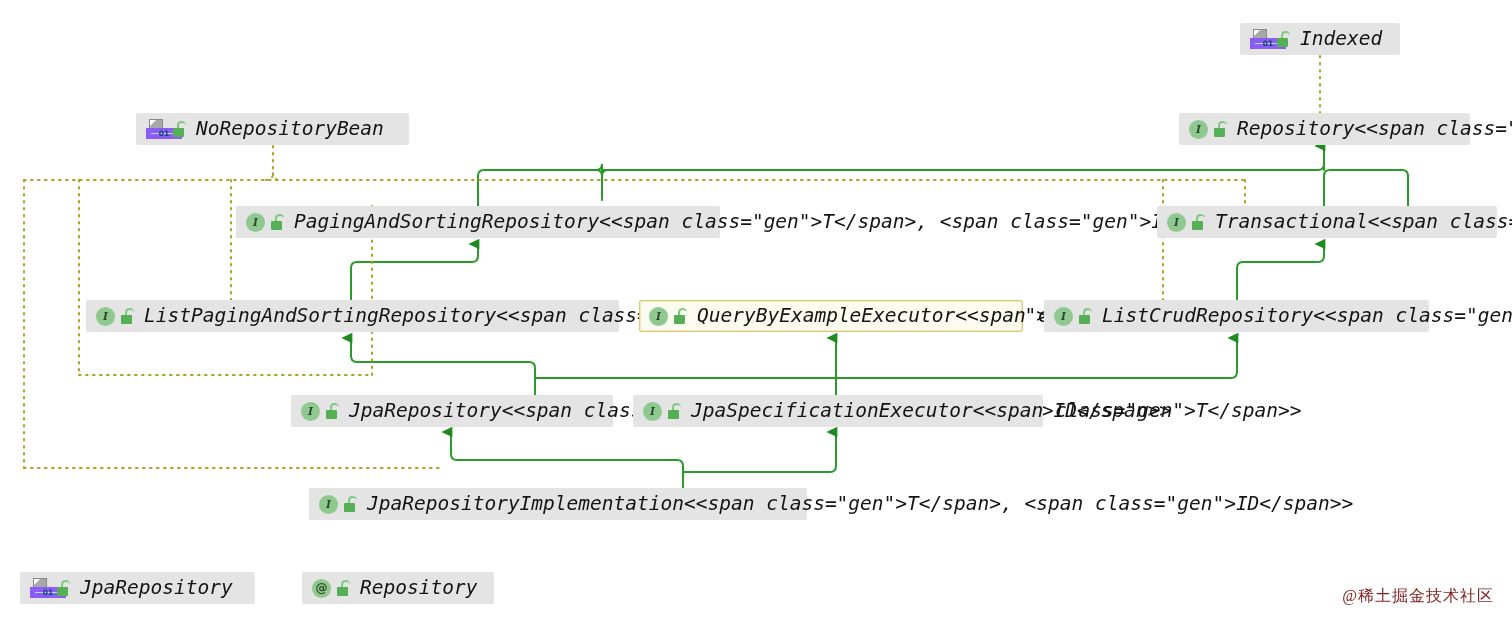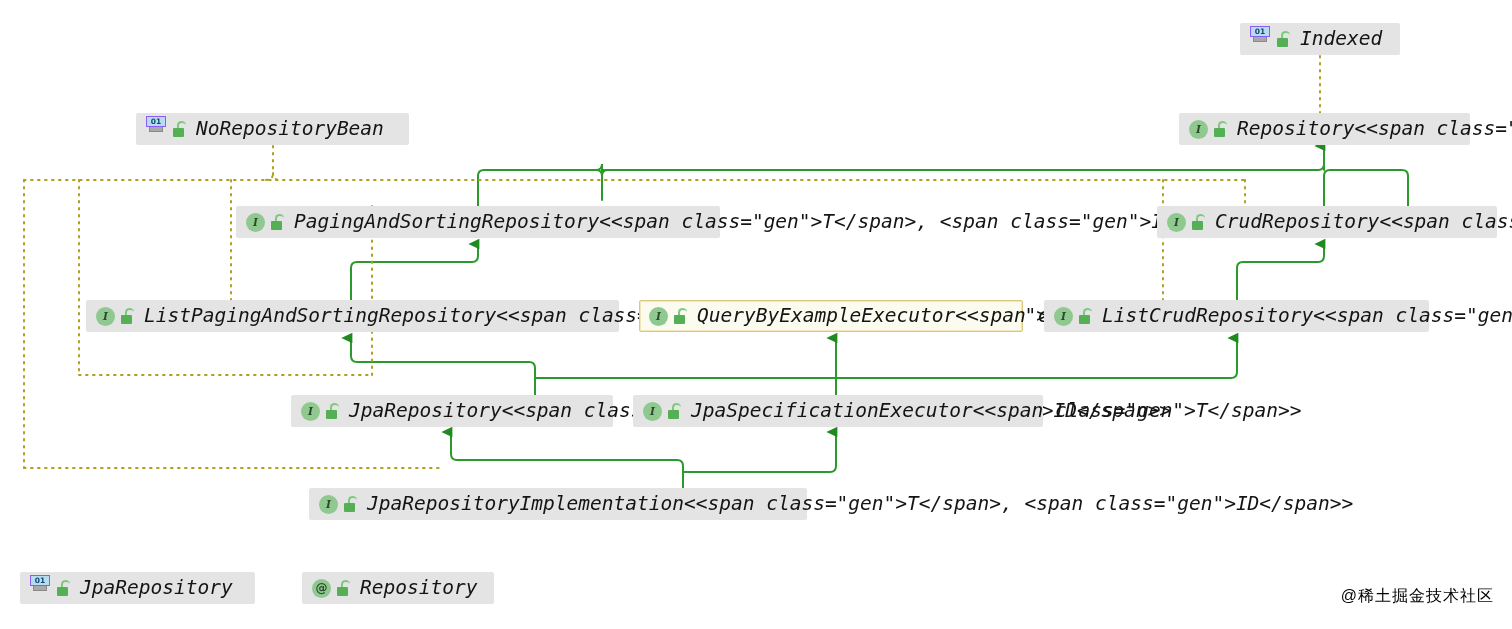--- a/index.html
+++ b/index.html
@@ -94,24 +94,24 @@
   }
   .ico-annot-doc .pg::after {
     content: "";
     position: absolute;
     left: 0; top: 0;
     border-left: 6px solid #ffffff;
     border-bottom: 6px solid transparent;
   }
   .ico-annot-doc .badge {
     position: absolute;
-    left: 0px; bottom: 12px;
-    width: 20px; height: 11px;
+    left: 0px; bottom: 0px;
+    width: 36px; height: 11px;
     background: #b5dcf0;
-    border: 1px solid #8b5cf6;
+    border: 5px solid #8b5cf6;
     color: #14486b;
     font-size: 7.5px;
     font-family: "DejaVu Sans", sans-serif;
     font-weight: bold;
     display: flex;
     align-items: center;
     justify-content: center;
     line-height: 1;
   }
   
@@ -134,23 +134,23 @@
     border: 2.4px solid #7fc97f;
     border-bottom: none;
     border-right: none;
     border-radius: 5px 5px 0 0;
   }
 
   .watermark {
     position: absolute;
     right: 18px;
     bottom: 22px;
-    color: #000000;
+    color: #7f1d1d;
     font-size: 16px;
-    font-family: Liberation Sans, sans-serif;
+    font-family: Liberation Serif, serif;
     letter-spacing: 1px;
     user-select: none;
   }
 </style>
 </head>
 <body>
 
 <div id="diagram-canvas">
 
   <svg id="edge-layer" viewBox="0 0 1512 629" width="1512" height="629" xmlns="http://www.w3.org/2000/svg">
@@ -255,21 +255,21 @@
         <span class="nm"><span>PagingAndSortingRepository</span><span><span class="ang">&lt;</span><span class="ang">&lt;</span>span class="gen"<span class="ang">&gt;</span>T<span class="ang">&lt;</span>/span<span class="ang">&gt;</span><span class="ang">,</span> <span class="ang">&lt;</span>span class="gen"<span class="ang">&gt;</span>ID<span class="ang">&lt;</span>/span<span class="ang">&gt;</span><span class="ang">&gt;</span></span></span>
       </div>
       <div class="node" style="left: 1157px; top: 206px; width: 340px;">
         <span class="icon">
           <span class="ico-iface">I</span>
         </span>
         <span class="icon ico-lock">
           <span class="shackle"></span>
           <span class="body"></span>
         </span>
-        <span class="nm"><span>CrudRepository</span><span><span class="ang">&lt;</span><span class="ang">&lt;</span>span class="gen"T/span span class="gen"ID/span</span></span>
+        <span class="nm"><span>Transactional</span><span><span class="ang">&lt;</span><span class="ang">&lt;</span>span class="gen"T/span span class="gen"ID/span</span></span>
       </div>
       <div class="node" style="left: 86px; top: 300px; width: 533px;">
         <span class="icon">
           <span class="ico-iface">I</span>
         </span>
         <span class="icon ico-lock">
           <span class="shackle"></span>
           <span class="body"></span>
         </span>
         <span class="nm"><span>ListPagingAndSortingRepository</span><span><span class="ang">&lt;</span><span class="ang">&lt;</span>span class="gen"<span class="ang">&gt;</span>T<span class="ang">&lt;</span>/span<span class="ang">&gt;</span><span class="ang">,</span> <span class="ang">&lt;</span>span class="gen"<span class="ang">&gt;</span>ID<span class="ang">&lt;</span>/span<span class="ang">&gt;</span><span class="ang">&gt;</span></span></span>

